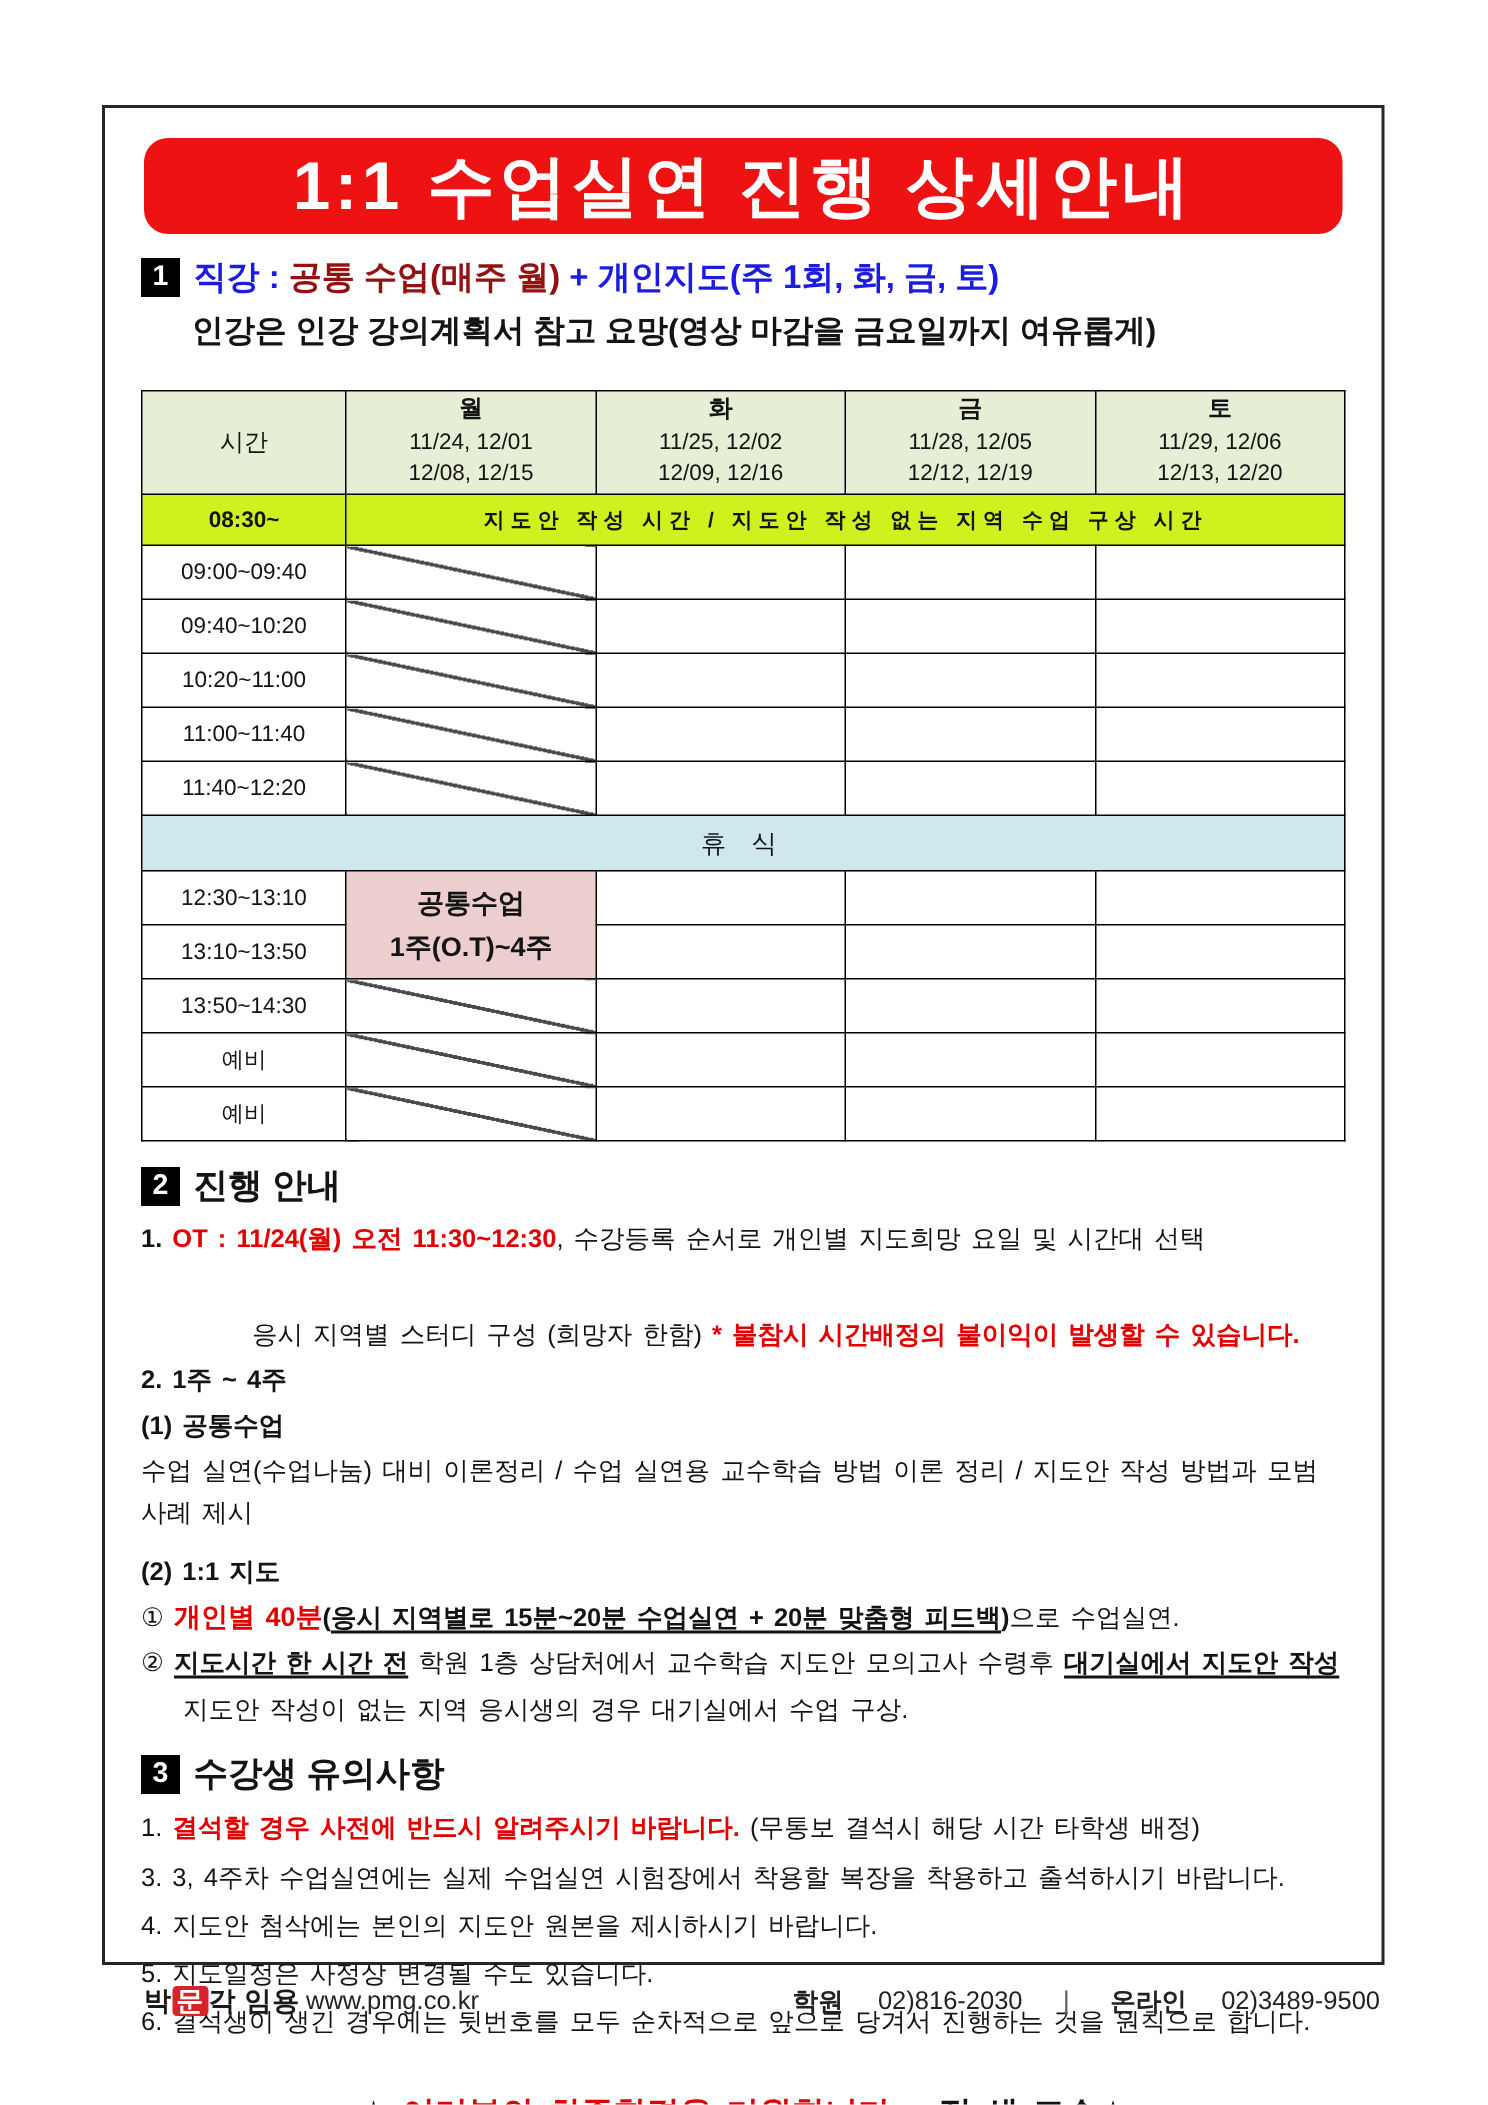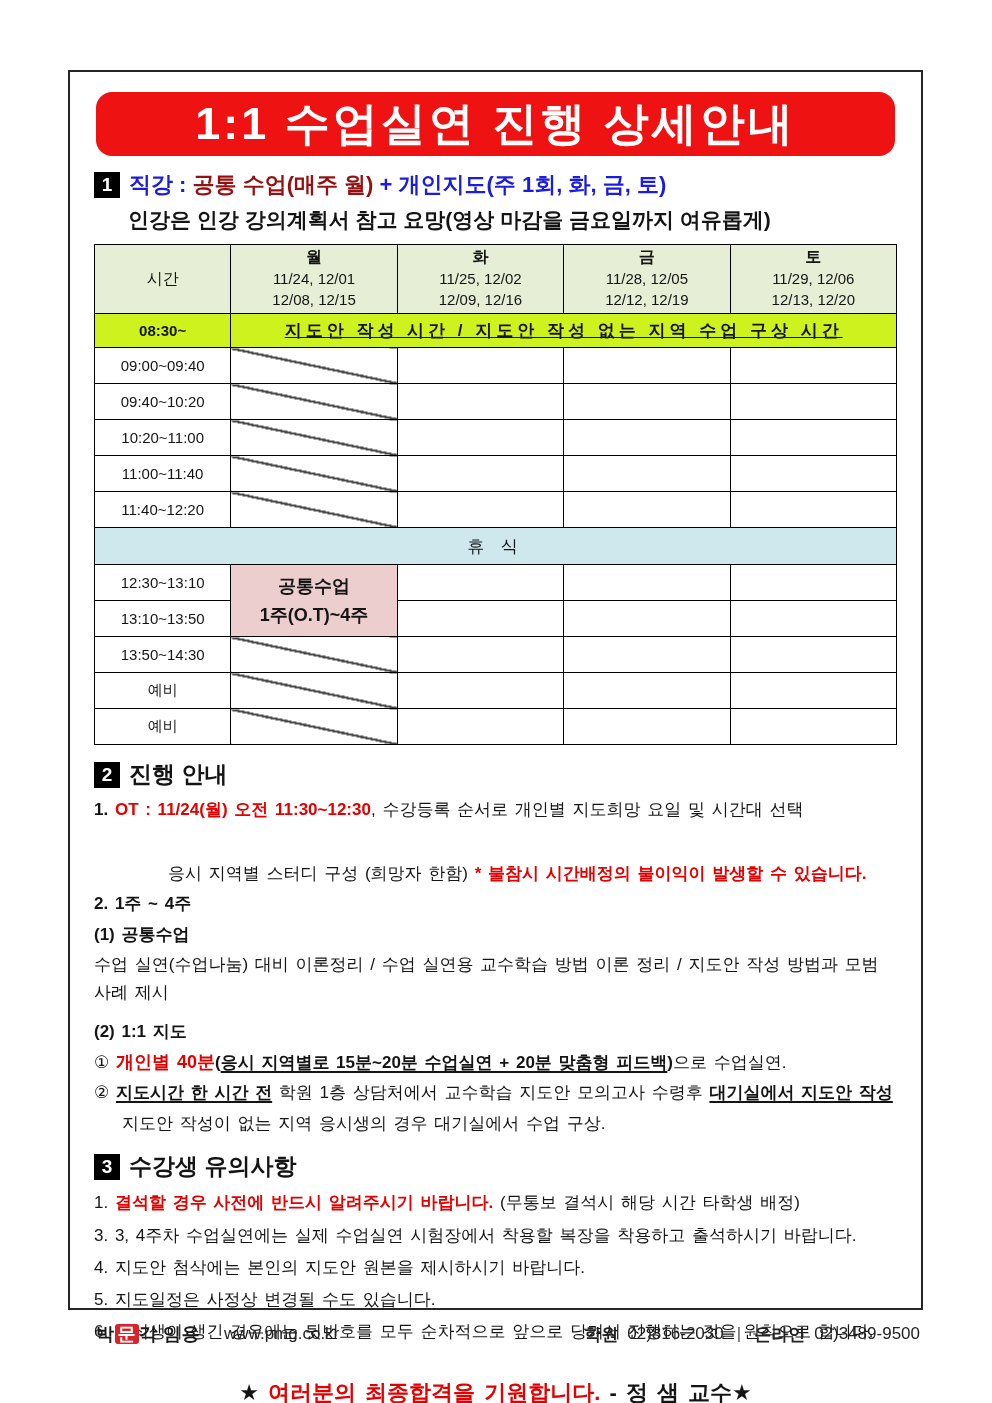--- a/index.html
+++ b/index.html
@@ -20,31 +20,31 @@
   
   .sec-heading { display:flex; align-items:center; gap:9px; font-weight:bold; font-size:23px; margin:4px 0 6px 0; }
   .num-square {
     background:#000; color:#fff; width:26px; height:26px; flex:0 0 26px;
     display:flex; align-items:center; justify-content:center; font-size:19px; font-weight:bold;
   }
   .sec1-line { font-size:22px; font-weight:bold; }
   .c-blue { color:var(--text-blue,#1c1ce0); }
   .c-darkred { color:var(--text-darkred,#941111); }
   .c-red { color:var(--text-red,#e30000); }
-  .sec1-sub { font-size:21px; font-weight:bold; margin:4px 0 10px 34px; }
+  .sec1-sub { font-size:21px; font-weight:bold; margin:4px 0 26px 34px; }
   
   table.sched { width:100%; border-collapse:collapse; table-layout:fixed; font-size:15px; }
   table.sched td { border:1.5px solid #000; text-align:center; vertical-align:middle; padding:0; }
   .col-time { width:17%; }
   .head-row td { background:var(--header-green,#e7eed6); height:68px; }
   .day-name { font-weight:bold; font-size:16px; line-height:1.3; }
   .day-dates { font-size:15px; line-height:1.45; }
   .time-label-cell { font-size:16px; }
   .early-row td { background:var(--highlight-chartreuse,#cdf21e); height:33px; font-weight:bold; }
-  .early-label { font-size:17px; letter-spacing:4px;text-decoration:underline; }
+  .early-label { font-size:14px; letter-spacing:4px; }
   .trow td { height:35px; }
   .diag {
     background-image:linear-gradient(to right top,
       transparent calc(50% - 1.2px), #4a4a4a calc(50% - 1.2px),
       #4a4a4a calc(50% + 1.2px), transparent calc(50% + 1.2px));
   }
   .break-row td { background:var(--break-blue,#cfe8ee); height:36px; font-weight:normal; font-size:17px; letter-spacing:6px; }
   .common-cell { background:var(--common-pink,#edcecf); font-weight:bold; font-size:18px; line-height:1.6; }
   
   .para { font-size:17px; line-height:1.62; margin:3px 0; word-spacing:2px; }
@@ -56,25 +56,25 @@
   .mt { margin-top:12px; }
   .sec2-block { margin-top:14px; }
   .sec3-items .para { line-height:1.72; }
   
   .closing { text-align:center; font-size:22px; font-weight:bold; margin-top:32px; word-spacing:3px; }
   
   .footer {
     position:absolute; left:96px; right:72px; top:1322px;
     display:flex; justify-content:space-between; align-items:center;
   }
-  .logo-wrap { display:flex; align-items:center; gap:24px; }
+  .logo-wrap { display:flex; align-items:center; gap:4px; }
   .logo { font-weight:bold; font-size:18px; letter-spacing:0.5px; color:#1a1a1a; }
   .logo-box { background:var(--logo-red,#d8232a); color:#fff; padding:0 3px; border-radius:3px; }
   .logo-url { font-size:17px; color:#222; }
-  .phones { font-size:17px; color:#222; display:flex; gap:9px; align-items:center; }
+  .phones { font-size:17px; color:#222; display:flex; gap:23px; align-items:center; }
   .phones .lbl { font-weight:bold; }
   .phones .sep { color:#555; padding:0 4px; }
 </style>
 </head>
 <body>
 
 <div class="frame">
 
   <div class="banner">
     <span>1:1 수업실연 진행 상세안내</span>

